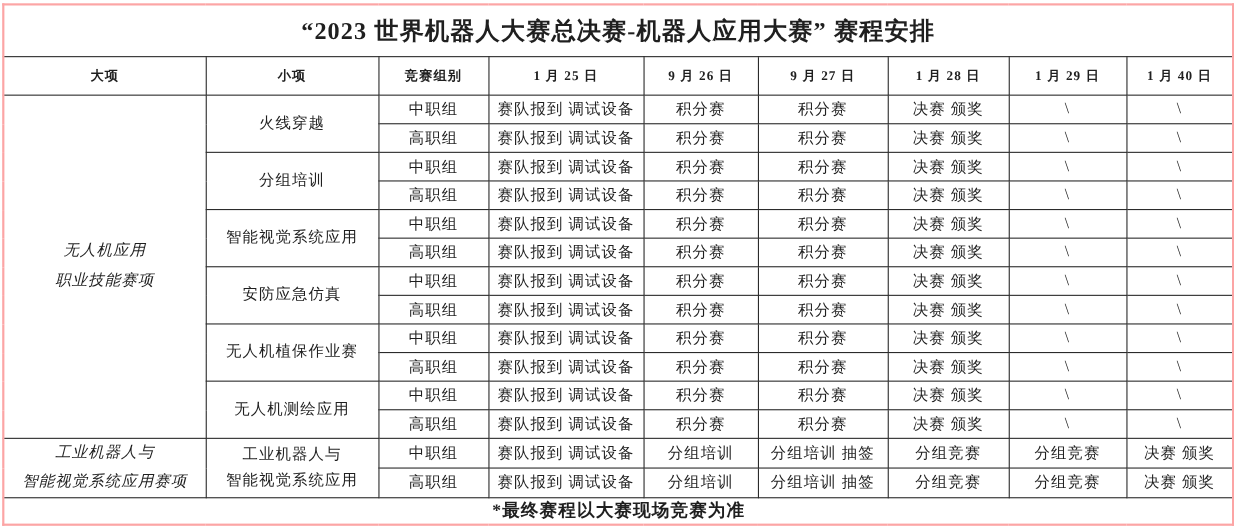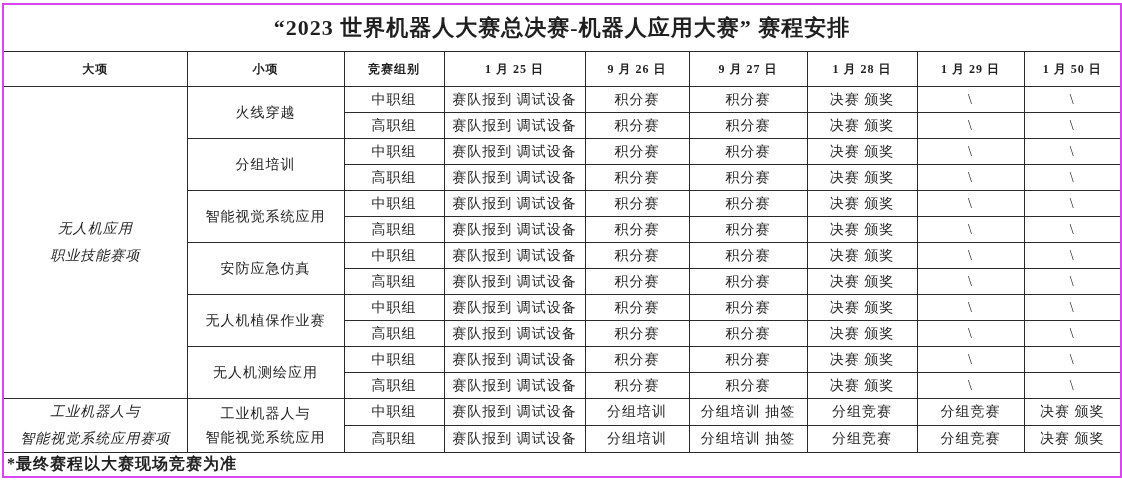--- a/index.html
+++ b/index.html
@@ -13,21 +13,21 @@
     width: 1122px;
     height: 481px;
     box-sizing: border-box;
     padding: 3px 2px;
     background: #ffffff;
   }
   table.schedule {
     width: 1118px;
     border-collapse: collapse;
     table-layout: fixed;
-    border: 2px solid #d946ef;
+    border: 2px solid #fca5a5;
   }
   table.schedule td, table.schedule th {
     border: 1px solid #2b2b2b;
     text-align: center;
     vertical-align: middle;
     padding: 0 2px;
     overflow: hidden;
     color: #1f1f1f;
   }
   tr.title-row td {
@@ -48,21 +48,21 @@
     font-weight: normal;
     letter-spacing: 1px;
     white-space: pre-line;
   }
   td.cell-major { line-height: 1.9; font-style: italic; }
   td.cell-minor { line-height: 1.7; }
   tr.footer-row td {
     height: 23px;
     font-size: 16px;
     font-weight: bold;
-    text-align: left;
+    text-align: center;
     padding-left: 3px;
     letter-spacing: 1px;
   }
 </style>
 </head>
 <body>
 
 <div class="page">
   <table class="schedule">
     <colgroup>
@@ -82,21 +82,21 @@
       </tr>
       <tr class="header-row">
         <th>大项</th>
         <th>小项</th>
         <th>竞赛组别</th>
         <th>1 月 25 日</th>
         <th>9 月 26 日</th>
         <th>9 月 27 日</th>
         <th>1 月 28 日</th>
         <th>1 月 29 日</th>
-        <th>1 月 50 日</th>
+        <th>1 月 40 日</th>
       </tr>
 
       <tr class="data-row">
           <td class="cell-major" rowspan="12">无人机应用
 职业技能赛项</td>
           <td class="cell-minor" rowspan="2">火线穿越</td>
           <td>中职组</td>
           <td>赛队报到 调试设备</td>
           <td>积分赛</td>
           <td>积分赛</td>

